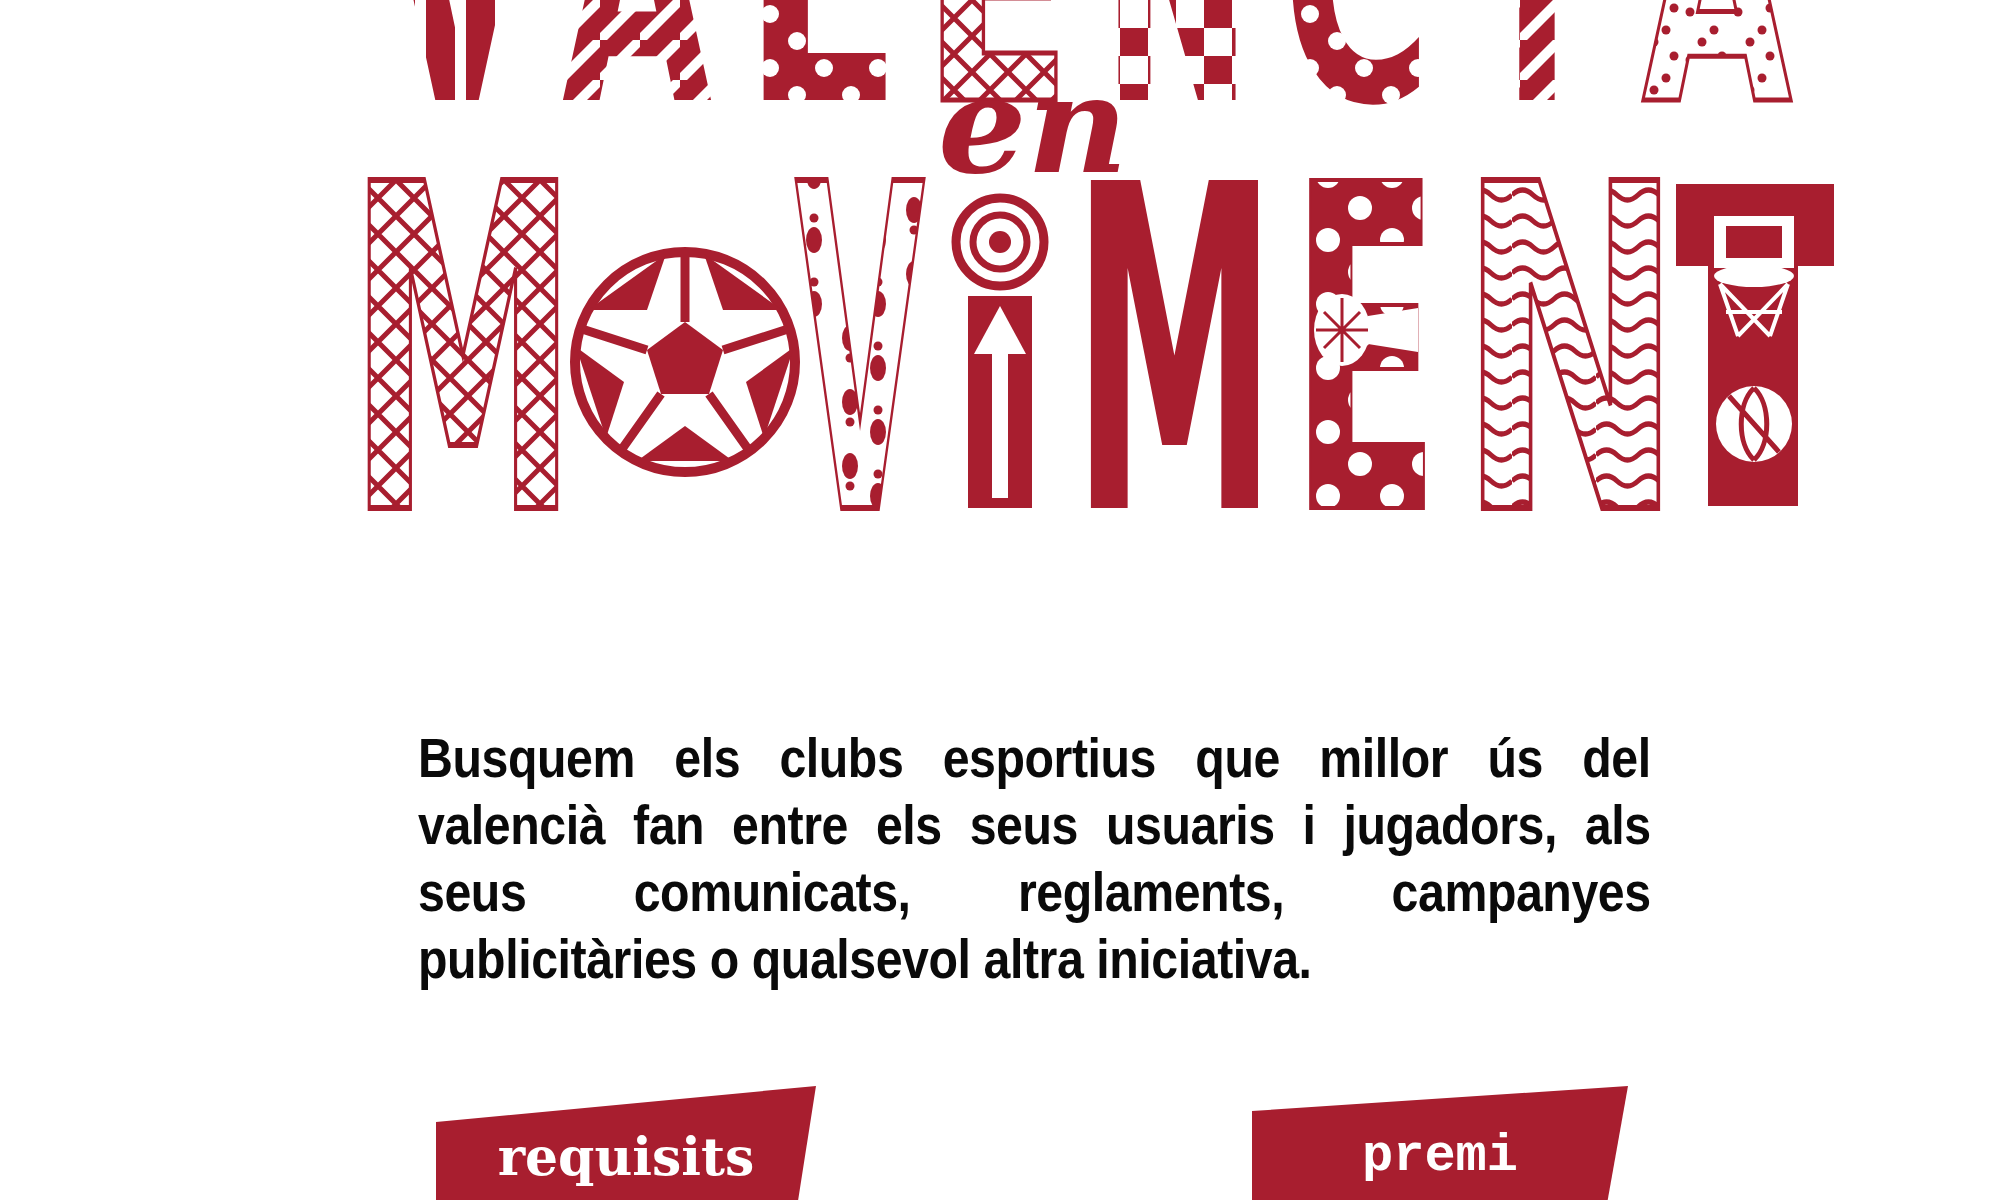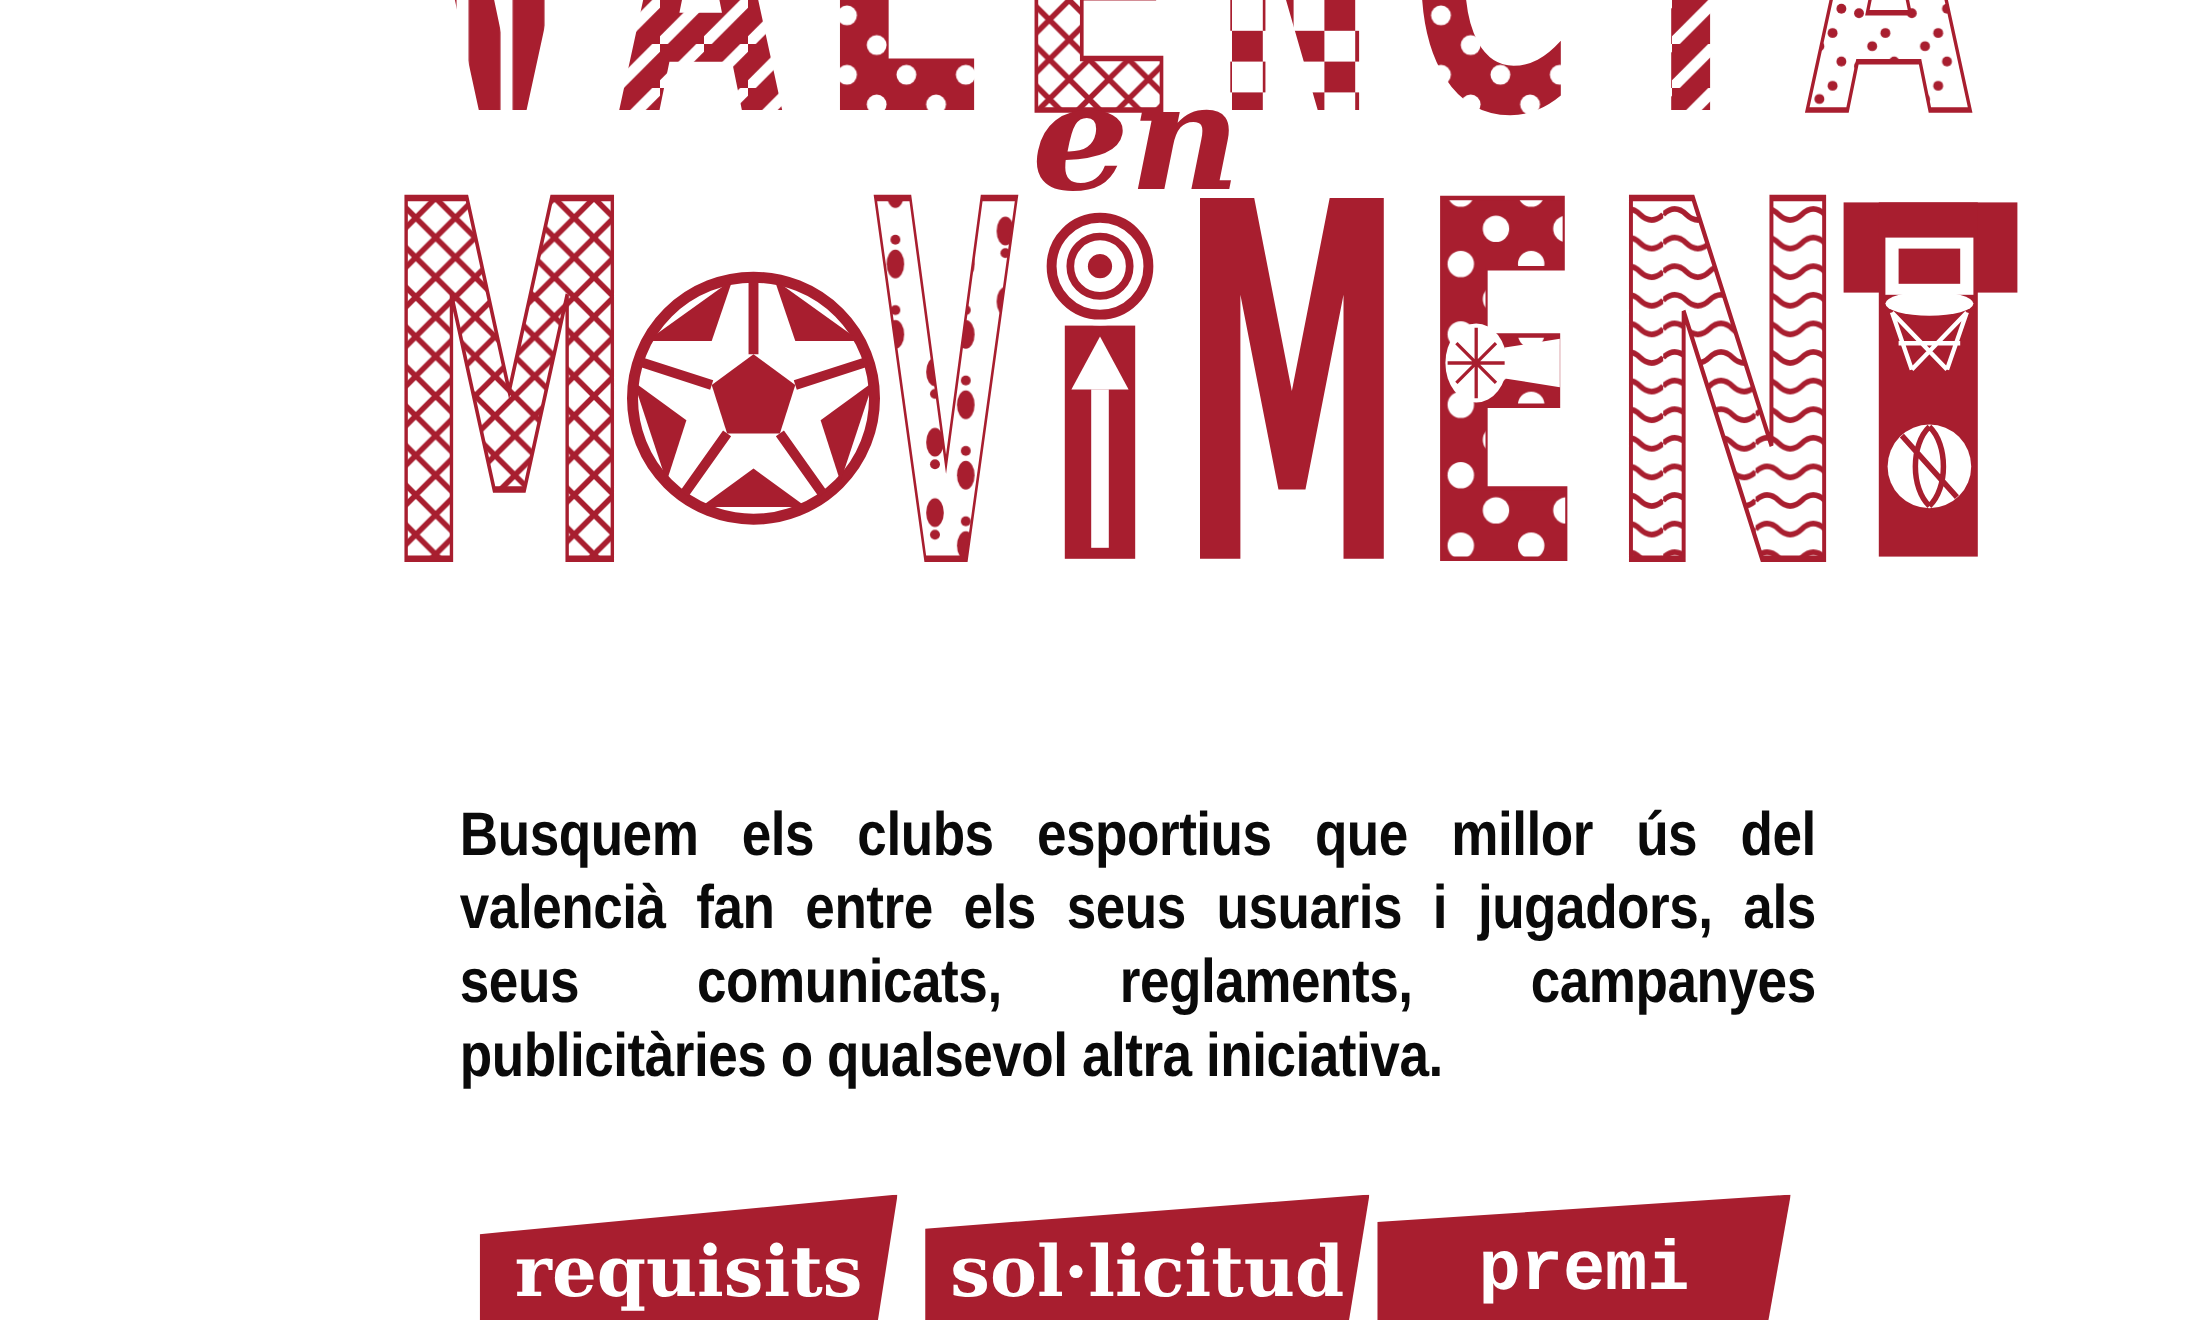--- a/index.html
+++ b/index.html
@@ -6,21 +6,21 @@
   .page{position:relative;width:2000px;height:1200px;background:#ffffff;overflow:hidden;
         font-family:"Liberation Sans",sans-serif;}
   .art{position:absolute;left:0;top:0;}
   .para{position:absolute;left:418px;top:724px;width:1430px;
         transform:scaleX(0.862);transform-origin:left top;
         color:#0a0a0a;font-weight:bold;font-size:56px;line-height:67px;
         font-family:"Liberation Sans",sans-serif;letter-spacing:-0.5px;}
   .para .line{text-align:justify;text-align-last:justify;white-space:nowrap;}
   .para .line.last{text-align:left;text-align-last:left;}
   .btn{position:absolute;top:1086px;height:114px;background:#A81E2F;color:#ffffff;
-       font-family:"DejaVu Serif",serif;font-weight:bold;font-size:64px;
+       font-family:"DejaVu Serif",serif;font-weight:bold;font-size:52px;
        display:flex;align-items:center;justify-content:center;
        padding-top:26px;box-sizing:border-box;cursor:pointer;}
   .btn-requisits{left:436px;width:380px;clip-path:polygon(0 36px,100% 0,95.3% 100%,0 100%);}
   .btn-sollicitud{left:841px;width:404px;clip-path:polygon(0 31px,100% 0,95.4% 100%,0 100%);}
   .btn-premi{left:1252px;width:376px;clip-path:polygon(0 25px,100% 0,94.6% 100%,0 100%);font-family:Liberation Mono, monospace;}
 </style>
 </head>
 <body>
 
 <div class="page">
@@ -141,20 +141,17 @@
   <div class="para">
     <div class="line">Busquem els clubs esportius que millor ús del</div>
     <div class="line">valencià fan entre els seus usuaris i jugadors, als</div>
     <div class="line">seus comunicats, reglaments, campanyes</div>
     <div class="line last">publicitàries o qualsevol altra iniciativa.</div>
   </div>
 
   <div class="btn btn-requisits">
     <span>requisits</span>
   </div>
-  <div class="btn btn-sollicitud">
-    <span>sol·licitud</span>
-  </div>
   <div class="btn btn-premi">
     <span>premi</span>
   </div>
 
 </div>
 
 </body></html>

